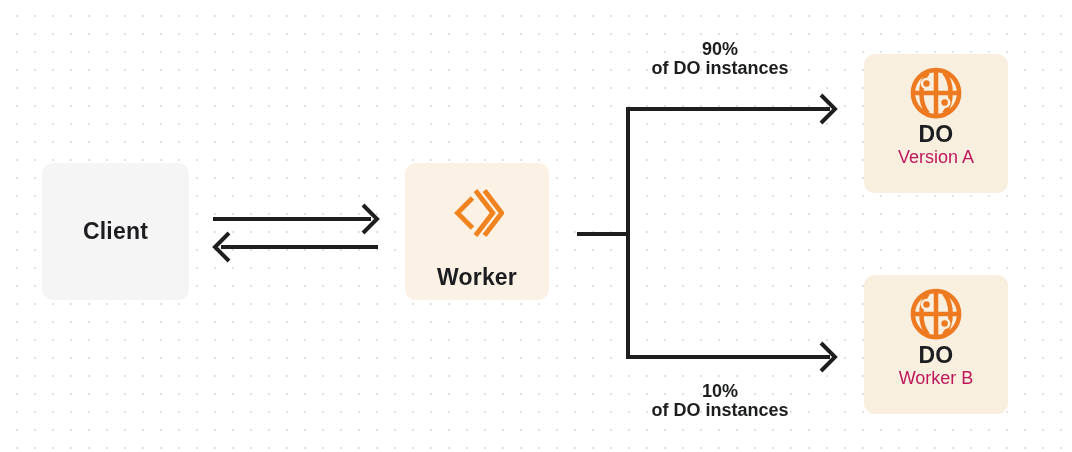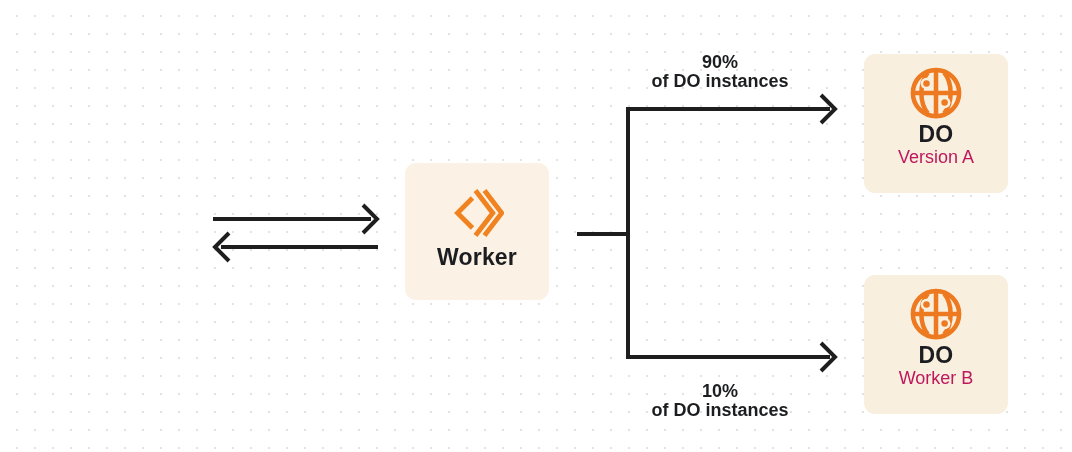--- a/index.html
+++ b/index.html
@@ -53,41 +53,41 @@
     padding-top: 10px;
   }
   .node-do-a { top: 54px; }
   .node-do-b { top: 275px; }
   .node-title {
     font-size: 23px;
     font-weight: bold;
     color: #1b1d20;
     letter-spacing: 0.2px;
   }
-  .node-worker .node-title { }
+  .node-worker .node-title { margin-top: 20px; }
   .node-do .node-title { line-height: 24px; }
   .node-subtitle {
     font-size: 18px;
     font-weight: normal;
     color: #be185d;
     line-height: 22px;
   }
   .worker-icon-wrap { width: 54px; height: 62px; }
   .globe-icon-wrap { width: 58px; height: 58px; }
   .branch-label {
     position: absolute;
     width: 240px;
     left: 600px;
     text-align: center;
     font-size: 18px;
     font-weight: bold;
     color: #1b1d1f;
     line-height: 19px;
   }
-  .branch-label-a { top: 53px; }
+  .branch-label-a { top: 40px; }
   .branch-label-b { top: 382px; }
 </style>
 </head>
 <body>
 
 <div class="canvas">
 
   <svg class="connectors" viewBox="0 0 1072 452" xmlns="http://www.w3.org/2000/svg">
     <g stroke="#1e1e1e" stroke-width="4" fill="none" stroke-linejoin="miter" stroke-linecap="butt">
 
@@ -111,20 +111,23 @@
         <path d="M821 95 L835 109 L821 123"></path>
       </g>
 
       <g>
         <path d="M628 357 H828" stroke-linecap="square"></path>
         <path d="M821 343 L835 357 L821 371"></path>
       </g>
     </g>
   </svg>
 
+  <div class="node node-client">
+    <div class="node-title">Client</div>
+  </div>
 
   <div class="node node-worker">
     <div class="worker-icon-wrap">
       <svg viewBox="0 0 72 68" width="54" height="62" xmlns="http://www.w3.org/2000/svg">
         <g stroke="#f0821f" stroke-width="6.5" fill="none" stroke-linejoin="miter" stroke-linecap="butt">
           <path d="M30 14 L10 34 L30 54"></path>
           <path d="M34 4 L57 34 L34 64"></path>
           <path d="M46 4 L69 34 L46 64"></path>
         </g>
       </svg>

